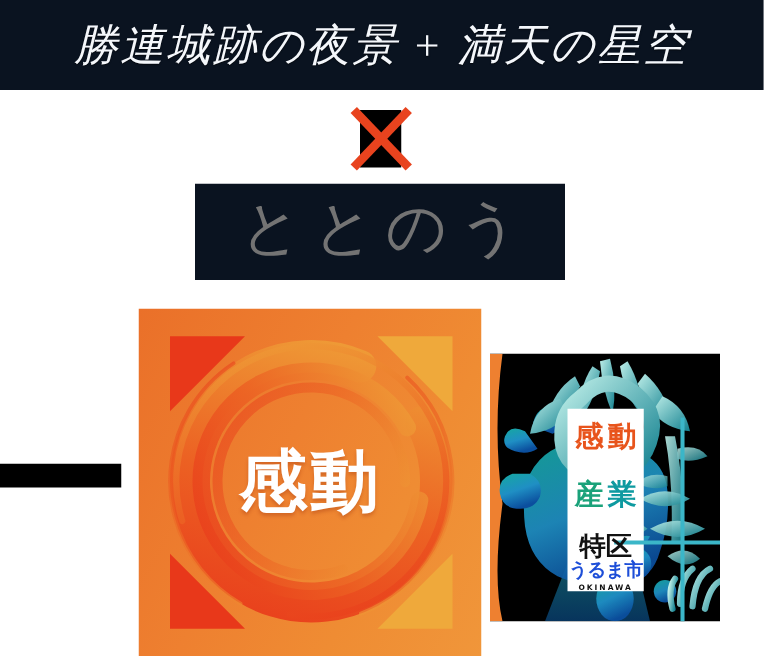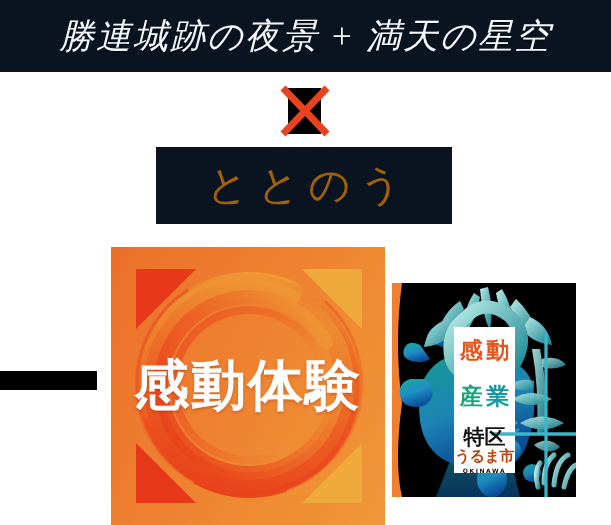--- a/index.html
+++ b/index.html
@@ -35,23 +35,23 @@
   }
   .xmark svg{position:absolute;left:0;top:0;width:48px;height:50px;overflow:visible;}
 
   
   .totonou{
     position:absolute;left:156px;top:147px;width:296px;height:77px;
     background:#0a1320;
     display:flex;align-items:center;justify-content:center;
   }
   .totonou-text{
-    color:#a16207;
-    font-family:Liberation Sans, sans-serif;
-    font-size:41px;
+    color:#737373;
+    font-family:Liberation Mono, monospace;
+    font-size:48px;
     letter-spacing:9px;
     line-height:1;
     text-indent:9px;
     white-space:nowrap;
   }
 
   
   .leftbar{
     position:absolute;left:0px;top:371px;width:97px;height:19px;background:#000000;
   }
@@ -121,21 +121,21 @@
     position:absolute;left:4px;top:97px;width:53px;height:27px;
     display:flex;align-items:center;justify-content:center;z-index:3;
   }
   .lc-tokku span{
     color:#111111;font-family:"DejaVu Sans", sans-serif;font-weight:bold;font-size:21px;line-height:1;
   }
   .lc-city{
     position:absolute;left:0;top:122px;width:61px;text-align:center;
   }
   .lc-city .city{
-    display:block;color:#c2410c;font-family:"DejaVu Sans", sans-serif;font-weight:bold;
+    display:block;color:#1d4ed8;font-family:"DejaVu Sans", sans-serif;font-weight:bold;
     font-size:15px;line-height:1.05;letter-spacing:-0.5px;
   }
   .lc-city .oki{
     display:block;color:#111111;font-family:"DejaVu Sans", sans-serif;font-weight:bold;
     font-size:6px;letter-spacing:1.6px;margin-top:2px;
   }
 </style>
 </head>
 <body>
 
@@ -177,21 +177,20 @@
         <circle cx="116" cy="116" r="100" stroke-width="26" stroke-dasharray="560 70" transform="rotate(-28 116 116)" opacity=".95"></circle>
         <circle cx="116" cy="116" r="88" stroke-width="14" stroke-dasharray="480 60" transform="rotate(18 116 116)" opacity=".8"></circle>
         <circle cx="116" cy="116" r="108" stroke-width="5" stroke-dasharray="300 120" transform="rotate(-60 116 116)" opacity=".75"></circle>
         <circle cx="116" cy="116" r="113" stroke-width="3" stroke-dasharray="230 150" transform="rotate(120 116 116)" opacity=".6"></circle>
         <circle cx="116" cy="116" r="75" stroke-width="8" stroke-dasharray="380 140" transform="rotate(70 116 116)" opacity=".55"></circle>
       </g>
     </svg>
 
     <div class="kando-label">
       <span>感動</span>
-      <span>体験</span>
     </div>
   </div>
 
   <div class="logopanel">
     <svg viewBox="0 0 184 214">
       <defs>
         <linearGradient id="tg" x1="0" y1="0" x2="0.4" y2="1">
           <stop offset="0%" stop-color="#16a8a0"></stop>
           <stop offset="55%" stop-color="#1f8fc4"></stop>
           <stop offset="100%" stop-color="#0b4f9e"></stop>

